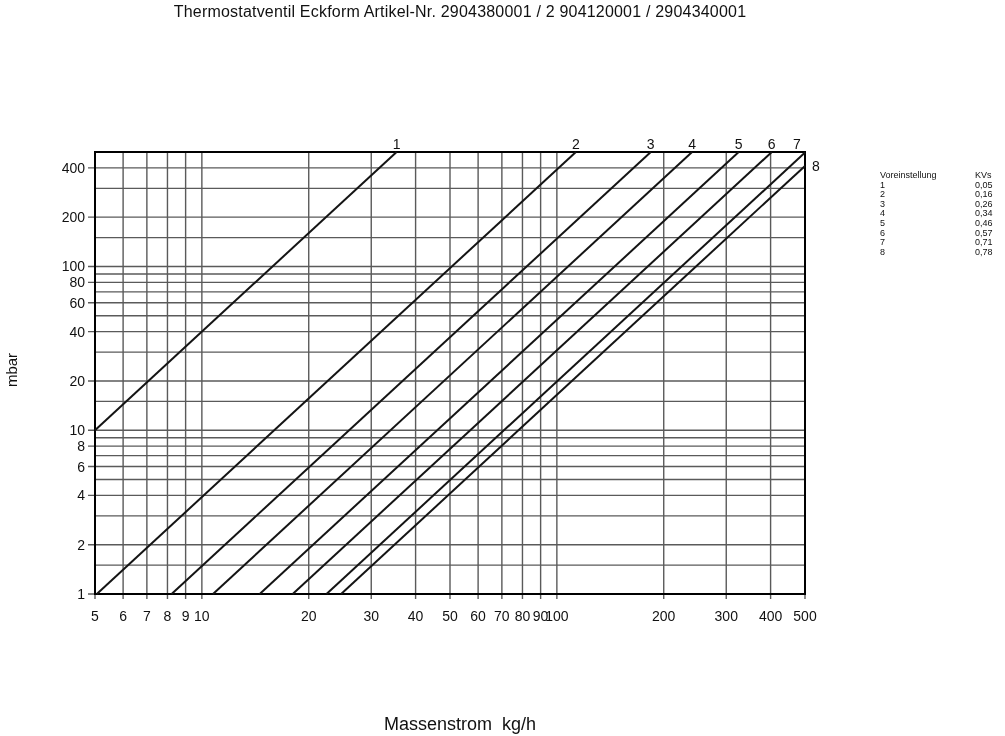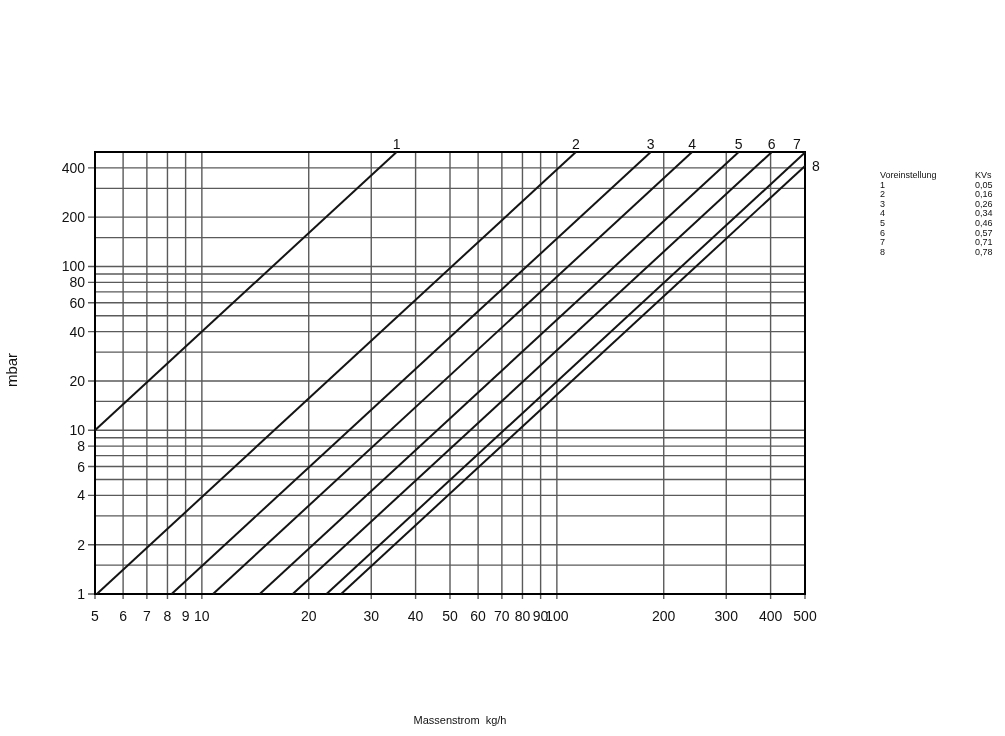--- a/index.html
+++ b/index.html
@@ -11,36 +11,37 @@
   .chart-title{
     position:absolute;top:3px;left:0;width:920px;text-align:center;
     font-size:16px;letter-spacing:0.2px;color:#111;white-space:pre;
   }
   .y-axis-title{
     position:absolute;left:-19px;top:362px;width:60px;height:16px;
     text-align:center;font-size:15px;transform:rotate(-90deg);color:#111;
   }
   .x-axis-title{
     position:absolute;top:714px;left:0;width:920px;text-align:center;
-    font-size:11px;color:#111;white-space:pre;
+    font-size:18px;color:#111;white-space:pre;
   }
   svg#plot{position:absolute;left:0;top:0;}
   .legend{
     position:absolute;left:880px;top:171px;
     display:grid;grid-template-columns:88px 34px;column-gap:6px;
     font-size:9px;line-height:9.6px;color:#111;
   }
   .legend .c1{text-align:left;}
   .legend .c2{text-align:left;padding-left:1px;}
 </style>
 </head>
 <body>
 
 <div id="stage">
 
+  <div class="chart-title">Thermostatventil Eckform Artikel-Nr. 2904380001 / 2 904120001 / 2904340001</div>
 
   <div class="y-axis-title">mbar</div>
 
   <svg id="plot" width="1005" height="736">
       <line x1="88" y1="594" x2="805" y2="594" stroke="#5a5a5a" stroke-width="1.4"></line>
       <line x1="95" y1="565.1622076653057" x2="805" y2="565.1622076653057" stroke="#5a5a5a" stroke-width="1.4"></line>
       <line x1="88" y1="544.7014683861917" x2="805" y2="544.7014683861917" stroke="#5a5a5a" stroke-width="1.4"></line>
       <line x1="95" y1="515.8636760514974" x2="805" y2="515.8636760514974" stroke="#5a5a5a" stroke-width="1.4"></line>
       <line x1="88" y1="495.40293677238327" x2="805" y2="495.40293677238327" stroke="#5a5a5a" stroke-width="1.4"></line>
       <line x1="95" y1="479.53235440920554" x2="805" y2="479.53235440920554" stroke="#5a5a5a" stroke-width="1.4"></line>

